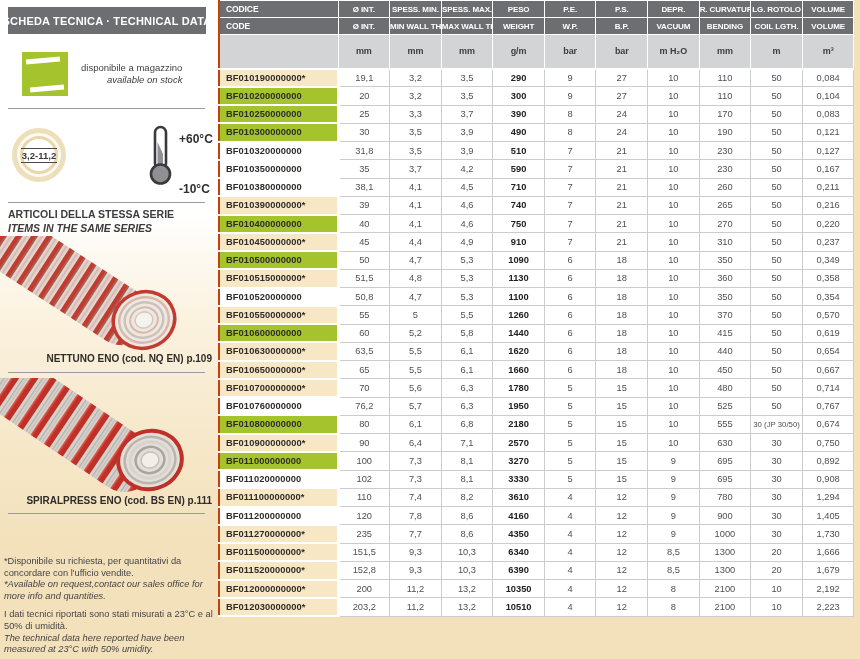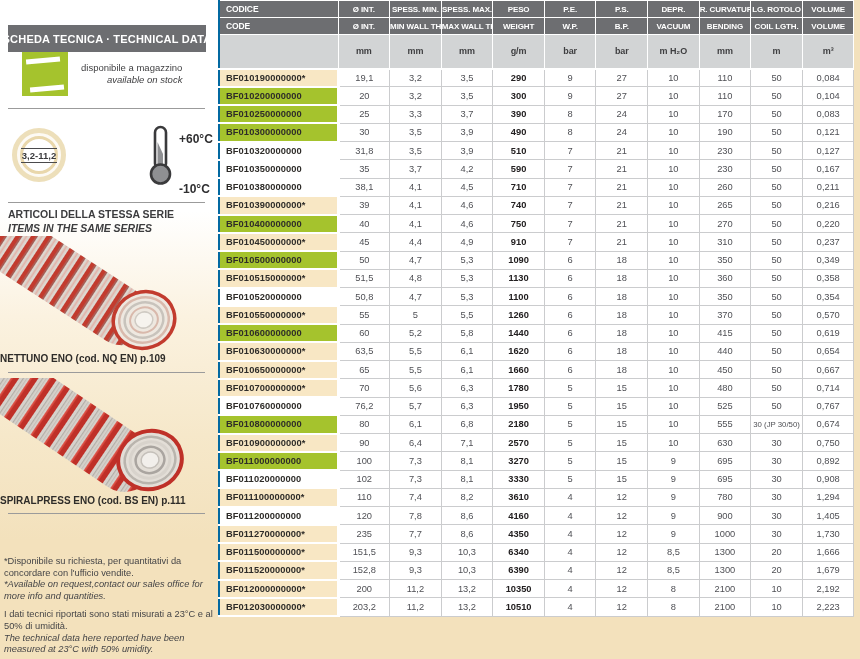--- a/index.html
+++ b/index.html
@@ -9,21 +9,21 @@
     position:relative; width:860px; height:659px; overflow:hidden;
     background:#f3e1bc;
   }
 
   
   .sidebar {
     position:absolute; left:0; top:0; width:218px; height:659px;
     background:linear-gradient(180deg,#ffffff 0%,#ffffff 32%,#fbf2e0 48%,#f6e8ca 66%,#f3e1bc 82%);
   }
   .titlebar {
-    position:absolute; left:8px; top:25px; width:198px; height:27px;
+    position:absolute; left:8px; top:7px; width:198px; height:27px;
     background:#6d6e71; color:#ffffff; display:flex; align-items:center; justify-content:center;
     font-size:11px; font-weight:bold; letter-spacing:0.2px; white-space:nowrap;
   }
   .stock-row { position:absolute; left:22px; top:52px; display:flex; align-items:center; }
   .jp-logo {
     width:46px; height:44px; background:#a5c32d; position:relative; overflow:hidden; flex:0 0 auto;
   }
   .jp-logo .bar-top { position:absolute; top:6px; left:4px; width:34px; height:4.5px; background:#fff; transform:rotate(-5deg); }
   .jp-logo .bar-bottom { position:absolute; bottom:6px; right:4px; width:34px; height:4.5px; background:#fff; transform:rotate(-5deg); }
   .jp-logo .jp-text {
@@ -50,34 +50,34 @@
   .thermo-wrap { position:absolute; left:147px; top:124px; display:flex; align-items:stretch; }
   .thermo-labels { display:flex; flex-direction:column; justify-content:space-between; padding:8px 0 10px 4px; height:62px;gap:36px; }
   .thermo-labels span { font-size:12px; font-weight:bold; color:#2f2f31; white-space:nowrap; }
 
   .series-head { position:absolute; left:8px; top:208px; font-size:10.5px; font-weight:bold; color:#3c3c3e; line-height:1.3; }
   .series-head .en { font-style:italic; }
 
   .hose { position:absolute; left:0; }
   .hose1 { top:236px; }
   .hose2 { top:378px; }
-  .caption { position:absolute; left:0; width:212px; text-align:left; font-size:10px; font-weight:bold; color:#2e2c29; white-space:nowrap; }
+  .caption { position:absolute; left:0; width:212px; text-align:right; font-size:10px; font-weight:bold; color:#2e2c29; white-space:nowrap; }
   .cap1 { top:353px; }
   .cap2 { top:495px; }
 
   .footnotes { position:absolute; left:4px; top:556px; width:210px; font-size:9.3px; color:#454547; line-height:1.25; }
   .footnotes p { margin-bottom:0; }
   .footnotes .gap { margin-top:7px; }
   .footnotes .en { font-style:italic; }
 
   
   table.data {
     position:absolute; left:218px; top:0; width:635px; height:617px;
     border-collapse:collapse; table-layout:fixed;
-    border-left:2px solid #0369a1;
+    border-left:2px solid #c2410c;
   }
   table.data thead tr.r1, table.data thead tr.r2 { height:17px; }
   table.data thead tr.units { height:34px; }
   th {
     background:#6d6e71; color:#ffffff; font-size:8px; font-weight:bold;
     border:1px solid #ffffff; padding:0; text-align:center; letter-spacing:-0.1px;
     white-space:nowrap; overflow:hidden;
   }
   th.code-h { text-align:left; padding-left:6px; font-size:8.5px; }
   tr.units th { background:#d2d4d5; color:#3e3e40; font-size:9px; border-bottom:2px solid #ffffff; }

